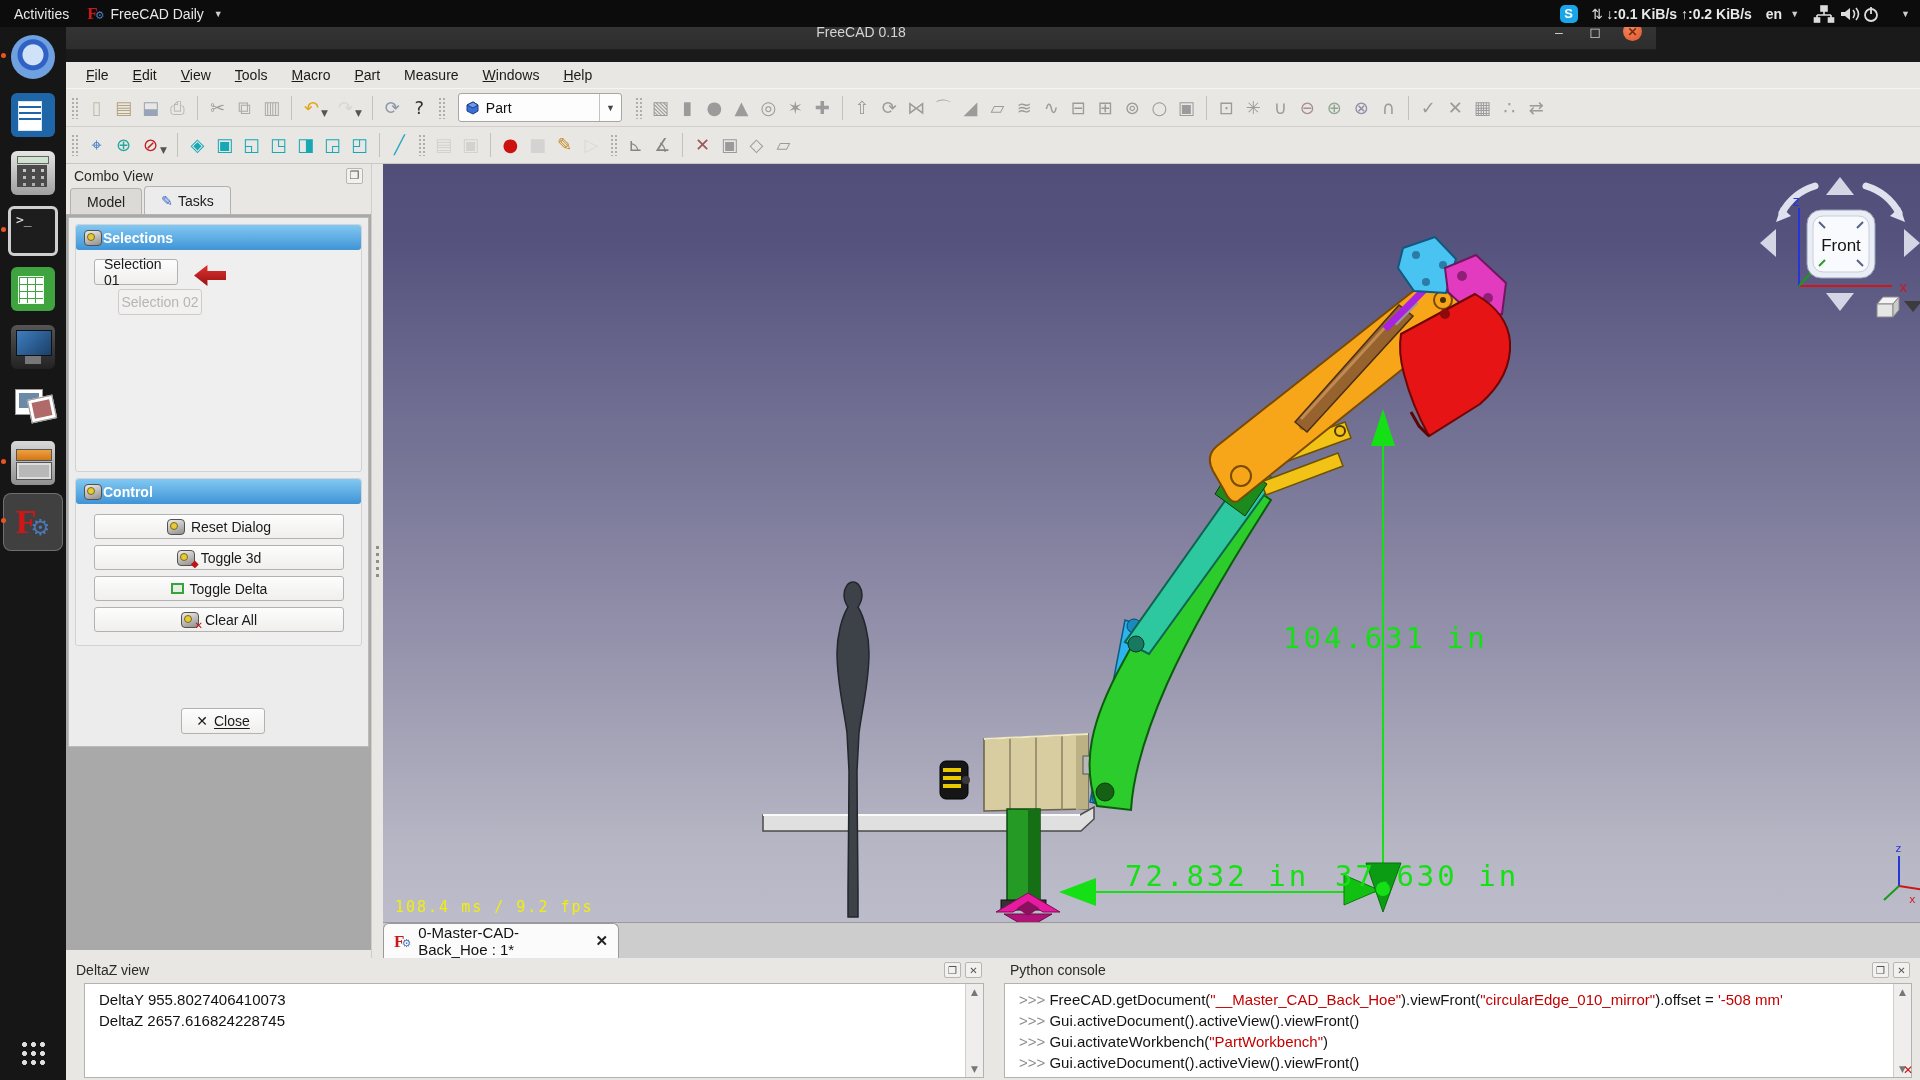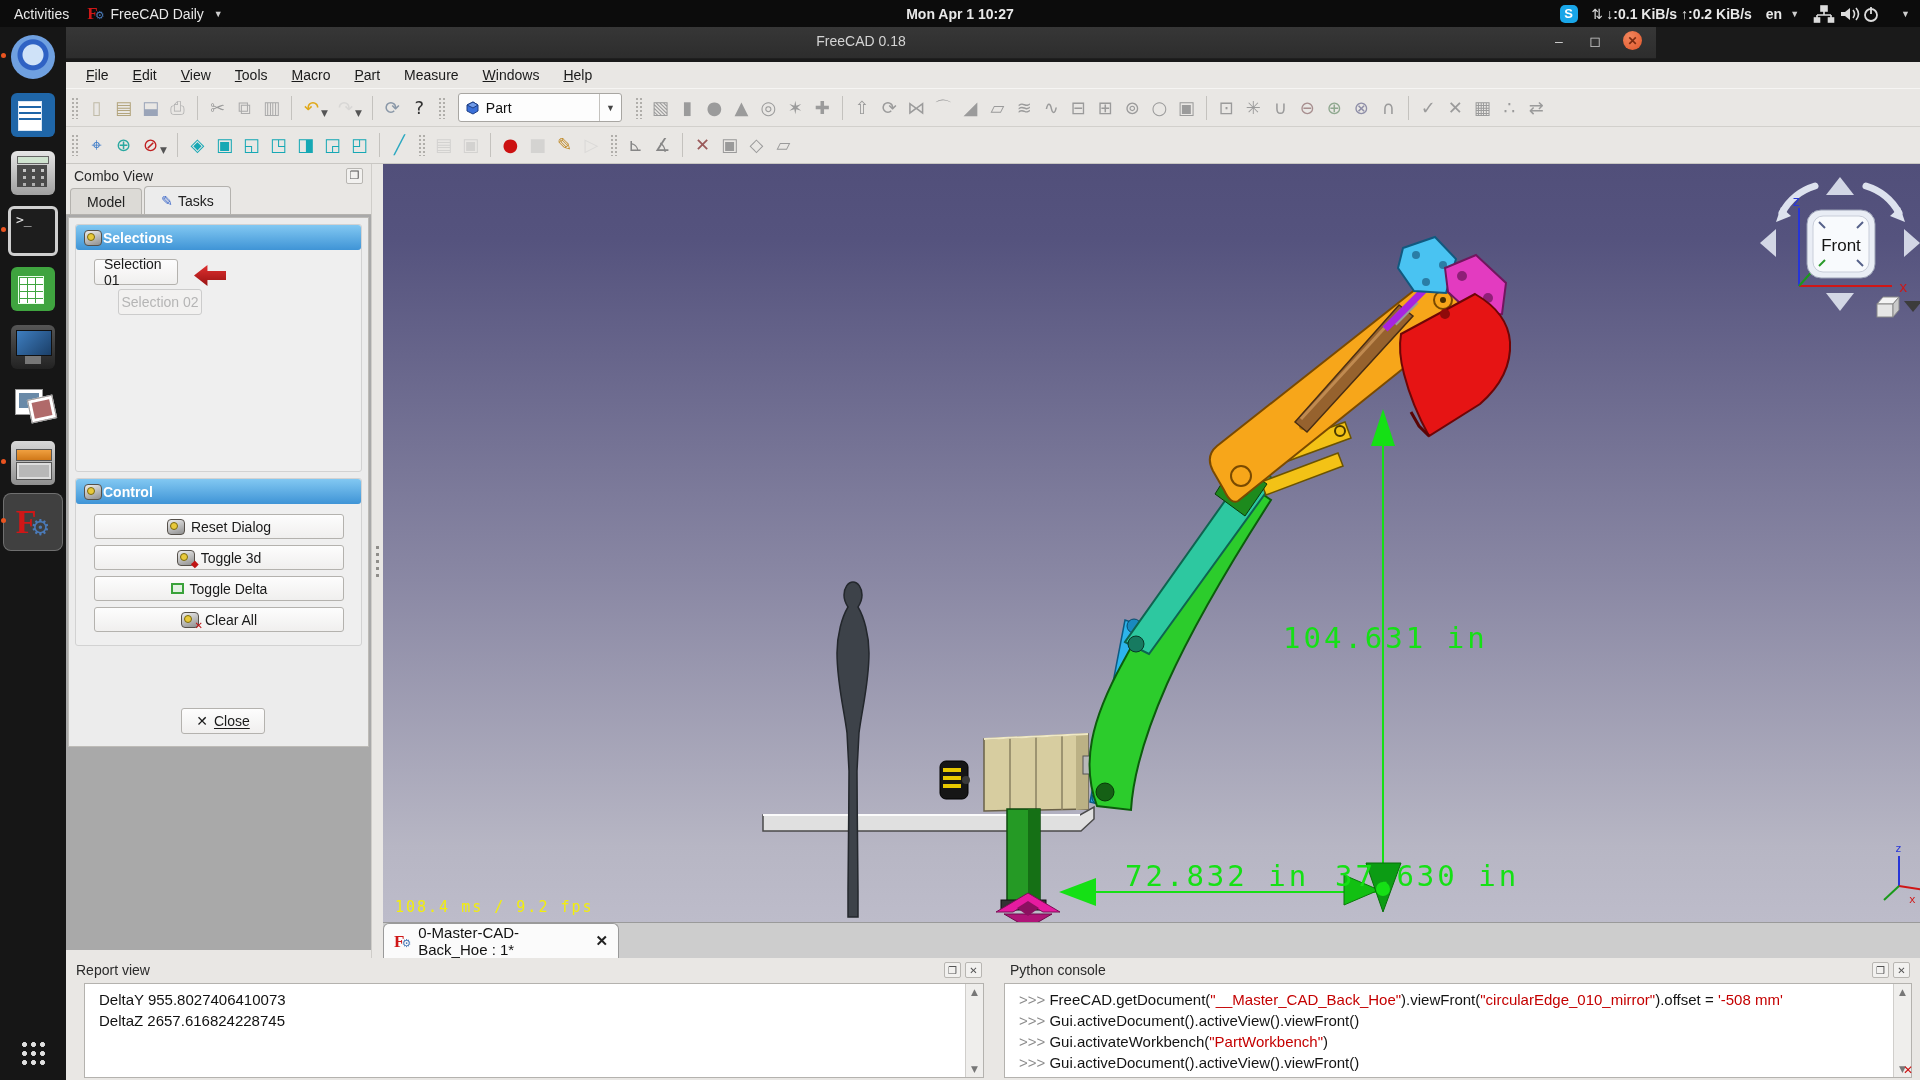--- a/index.html
+++ b/index.html
@@ -46,21 +46,21 @@
   .di-photos::after{content:"";position:absolute;left:18px;top:14px;width:24px;height:22px;background:#fff;border:1px solid #999;transform:rotate(-12deg);box-shadow:inset 0 0 0 3px #fff,inset 0 0 0 20px #b06a6a;}
   .di-cabinet{background:linear-gradient(#d8d8d8,#8f8f8f);border-radius:5px;}
   .di-cabinet::before{content:"";position:absolute;left:5px;top:8px;width:34px;height:10px;background:linear-gradient(#f0a040,#d07818);border:1px solid #555;}
   .di-cabinet::after{content:"";position:absolute;left:5px;top:21px;width:34px;height:16px;background:#b8b8b8;border:1px solid #555;box-shadow:inset 0 0 0 2px #ddd;}
   .di-freecad{display:flex;align-items:center;justify-content:center;}
   .di-freecad .f{color:#cf1717;font-size:34px;}
   .di-freecad .gear{color:#4a7ab8;font-size:22px;margin-left:-6px;margin-top:10px;}
   #show-apps{position:absolute;left:20px;bottom:14px;width:26px;height:26px;
     background-image:radial-gradient(circle,#e0e0e0 2.2px,transparent 2.6px);background-size:9px 9px;}
   
-  #titlebar{left:66px;top:23px;width:1590px;height:35px;background:linear-gradient(#383838,#2d2d2d);
+  #titlebar{left:66px;top:14px;width:1590px;height:35px;background:linear-gradient(#383838,#2d2d2d);
     display:flex;align-items:center;color:#d4d4d4;font-size:14px;border-bottom:1px solid #1f1f1f;}
   #titlebar .wtitle{position:absolute;left:0;right:0;text-align:center;}
   #titlebar .wbtns{margin-left:auto;display:flex;align-items:center;gap:20px;padding-right:14px;z-index:2;}
   .wbtn{color:#c9c9c9;font-size:14px;width:16px;text-align:center;}
   .wclose{width:19px;height:19px;border-radius:50%;background:radial-gradient(circle at 35% 30%,#f2855c,#e1572b);
     color:#7a2a10;font-size:12px;display:flex;align-items:center;justify-content:center;font-weight:bold;}
   
   #menubar{left:66px;top:62px;width:1854px;height:26px;background:#e9e7e4;display:flex;align-items:center;
     font-size:14px;color:#1a1a1a;padding-left:8px;box-sizing:border-box;}
   .menu-item{padding:3px 12px;}
@@ -156,21 +156,20 @@
     <span>Activities</span>
     <span style="display:flex;align-items:center;gap:6px;">
       <span class="fc-logo">
           <span class="f">F</span>
           <span class="gear">⚙</span>
         </span>
       <span>FreeCAD Daily</span>
       <span class="caret-dn">▼</span>
     </span>
   </div>
-  <div class="gcenter">Mon Apr 1 10:27</div>
   <div class="gright">
     <span class="skype">S</span>
     <span style="display:flex;align-items:center;gap:3px;">
       <span class="trayglyph">⇅</span>
       <span style="font-weight:bold;">↓:0.1 KiB/s ↑:0.2 KiB/s</span>
     </span>
     <span style="display:flex;align-items:center;gap:4px;font-weight:bold;">
       <span>en</span>
         <span class="caret-dn">▼</span>
     </span>
@@ -730,21 +729,21 @@
         <span class="f">F</span>
         <span class="gear">⚙</span>
       </span>
     <span>0-Master-CAD-Back_Hoe : 1*</span>
     <span class="tabclose">✕</span>
   </div>
 </div>
 
 <div class="abs bpanel" id="report">
   <div class="bp-head">
-    <span>Report view</span>
+    <span>DeltaZ view</span>
     <span class="bp-icons">
       <span class="mini-btn">❐</span>
       <span class="mini-btn">✕</span>
     </span>
   </div>
   <div class="bp-body">
     <div class="bp-lines" id="report-lines">
         <div>DeltaY 955.8027406410073</div>
         <div>DeltaZ 2657.616824228745</div>
       </div>

